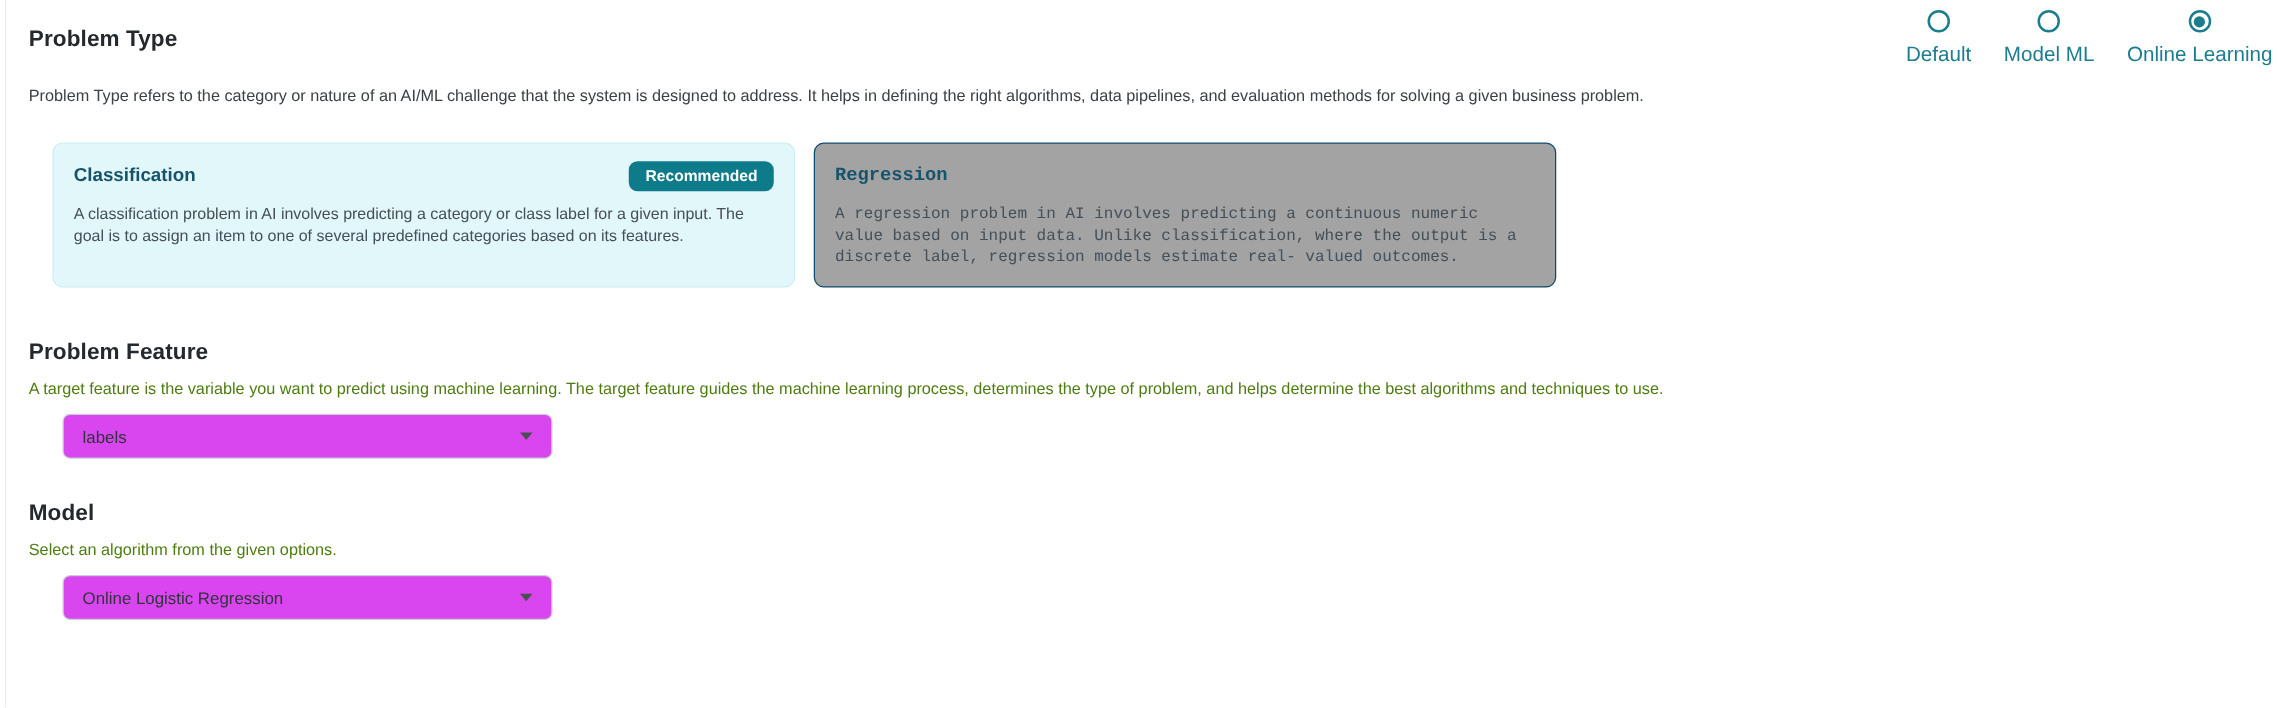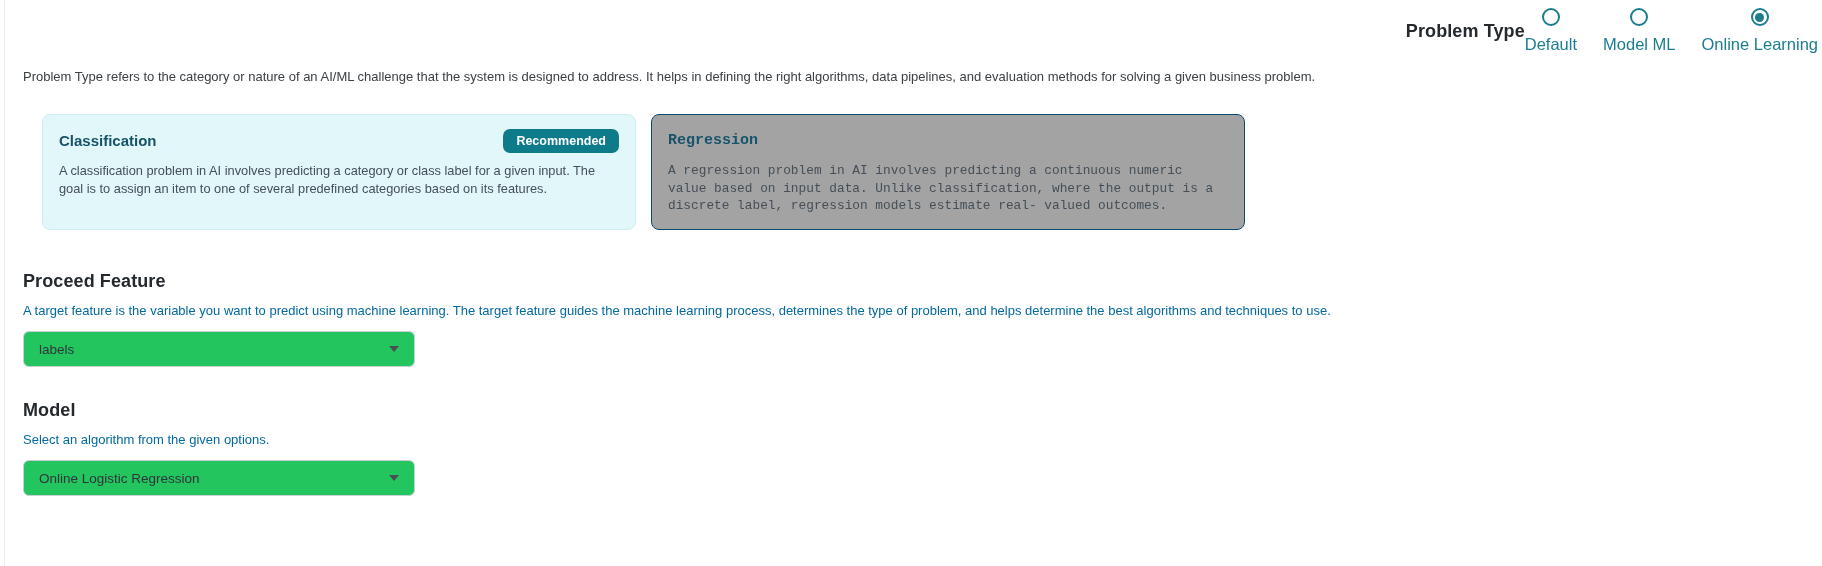--- a/index.html
+++ b/index.html
@@ -13,21 +13,21 @@
   }
   .container {
     margin-left: 4px;
     border-left: 1px solid #ececec;
     padding: 8px 2px 0 18px;
     height: 566px;
   }
   
   .header-row {
     display: flex;
-    justify-content: flex-end;
+    justify-content: space-between;
     align-items: center;
     padding-right: 2px;
   }
   .section-title {
     font-size: 18px;
     font-weight: 700;
     color: #24292e;
     margin: 0;
     letter-spacing: 0.1px;
   }
@@ -117,37 +117,38 @@
     font-size: 12.8px;
     line-height: 17.5px;
     color: #454f58;
     max-width: 566px;
   }
   
   .sub-section { margin-top: 41px; }
   .sub-section.model { margin-top: 33px; }
   .sub-desc {
     font-size: 13px;
-    color: #0369a1;
+    color: #4d7c0f;
     margin-top: 11px;
     line-height: 16px;
   }
   
   .select {
     margin-top: 12px;
     width: 392px;
     height: 36px;
     border: 1px solid #c9cfd6;
     border-radius: 6px;
-    background: #22c55e;
+    background: #d946ef;
     display: flex;
     align-items: center;
     justify-content: space-between;
     padding: 0 15px;
     cursor: pointer;
+    margin-left: 27px;
   }
   .select-value {
     font-size: 13.5px;
     color: #2f353b;
   }
   .caret {
     width: 0; height: 0;
     border-left: 5.5px solid transparent;
     border-right: 5.5px solid transparent;
     border-top: 6px solid #4a4f54;
@@ -220,21 +221,21 @@
       <div class="card-head">
         <span class="card-title">Regression</span>
       </div>
       <div class="card-desc">A regression problem in AI involves predicting a continuous numeric value based on input data. Unlike classification, where the output is a discrete label, regression models estimate real- valued outcomes.</div>
     </div>
 
   </div>
 
   
   <div class="sub-section">
-    <h2 class="section-title">Proceed Feature</h2>
+    <h2 class="section-title">Problem Feature</h2>
     <div class="sub-desc">A target feature is the variable you want to predict using machine learning. The target feature guides the machine learning process, determines the type of problem, and helps determine the best algorithms and techniques to use.</div>
     <div class="select">
       <span class="select-value">labels</span>
       <span class="caret"></span>
     </div>
   </div>
 
   
   <div class="sub-section model">
     <h2 class="section-title">Model</h2>

